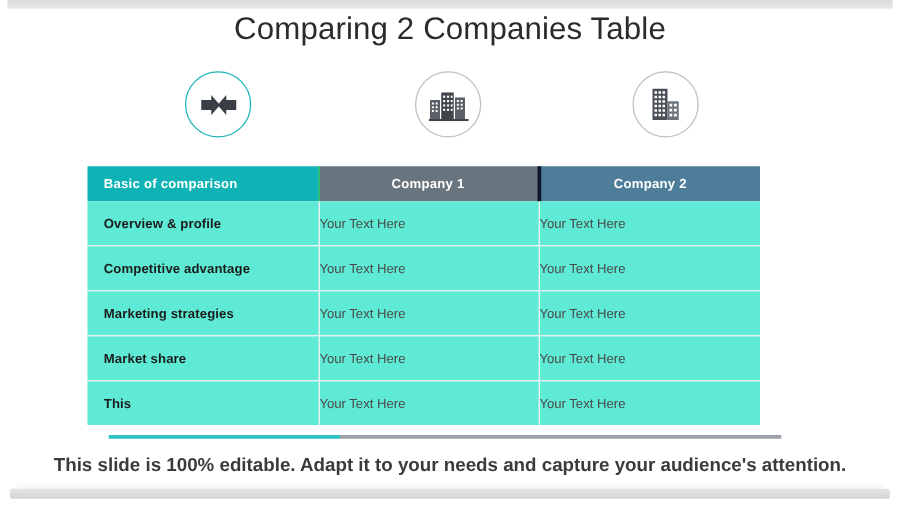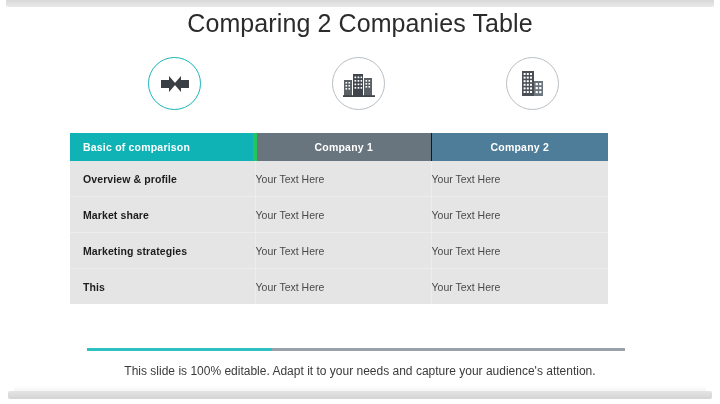--- a/index.html
+++ b/index.html
@@ -112,30 +112,30 @@
     vertical-align: middle;
   }
   th.h-label {
     background: #10b3b5;
     text-align: left;
     padding-left: 13px;
   }
   th.h-c1 {
     background: #68757f;
     text-align: center;
-    border-left: 4px solid #22c55e;
+    border-left: 1px solid #22c55e;
   }
   th.h-c2 {
     background: #4d7d99;
-    border-left: 1px solid #0f172a;
+    border-left: 3px solid #0f172a;
   }
 
   tbody td {
     height: 35px;
-    background: #e5e5e5;
+    background: #5eead4;
     border-bottom: 1px solid #ebeef0;
     vertical-align: middle;
     font-size: 10.5px;
   }
   td.c-label {
     text-align: left;
     padding-left: 13px;
     font-weight: bold;
     color: #1c1c1c;
     letter-spacing: 0.1px;
@@ -165,23 +165,24 @@
     background: #9aa1a8;
     z-index: 3;
   }
 
   
   .footer-note {
     position: absolute;
     left: 0; top: 364px;
     width: 720px;
     text-align: center;
-    font-size: 12px;
+    font-size: 15px;
     color: #3b3b3b;
     font-family: "Liberation Sans", sans-serif;
+    font-weight: bold;
   }
 </style>
 </head>
 <body>
 
 <div class="slide-frame">
 
   <div class="top-bar"></div>
 
   <div class="slide-title">Comparing 2 Companies Table</div>
@@ -278,26 +279,31 @@
         <th class="h-c2">Company 2</th>
       </tr>
     </thead>
     <tbody>
       <tr>
         <td class="c-label">Overview &amp; profile</td>
         <td class="c-val">Your Text Here</td>
         <td class="c-val last">Your Text Here</td>
       </tr>
       <tr>
+        <td class="c-label">Competitive advantage</td>
+        <td class="c-val">Your Text Here</td>
+        <td class="c-val last">Your Text Here</td>
+      </tr>
+      <tr>
+        <td class="c-label">Marketing strategies</td>
+        <td class="c-val">Your Text Here</td>
+        <td class="c-val last">Your Text Here</td>
+      </tr>
+      <tr>
         <td class="c-label">Market share</td>
-        <td class="c-val">Your Text Here</td>
-        <td class="c-val last">Your Text Here</td>
-      </tr>
-      <tr>
-        <td class="c-label">Marketing strategies</td>
         <td class="c-val">Your Text Here</td>
         <td class="c-val last">Your Text Here</td>
       </tr>
       <tr>
         <td class="c-label">This</td>
         <td class="c-val">Your Text Here</td>
         <td class="c-val last">Your Text Here</td>
       </tr>
     </tbody>
   </table>

